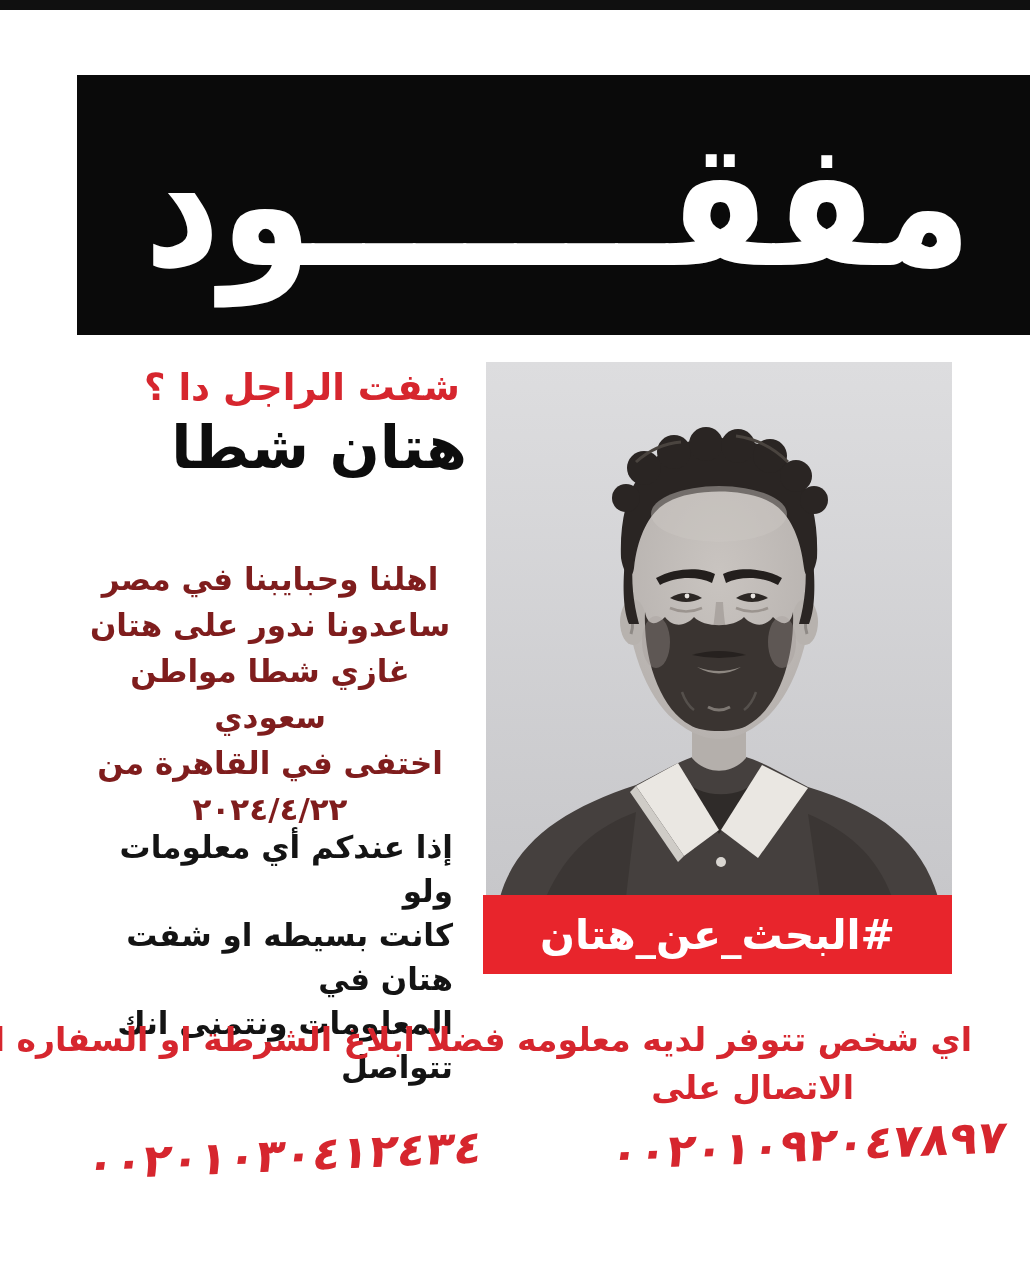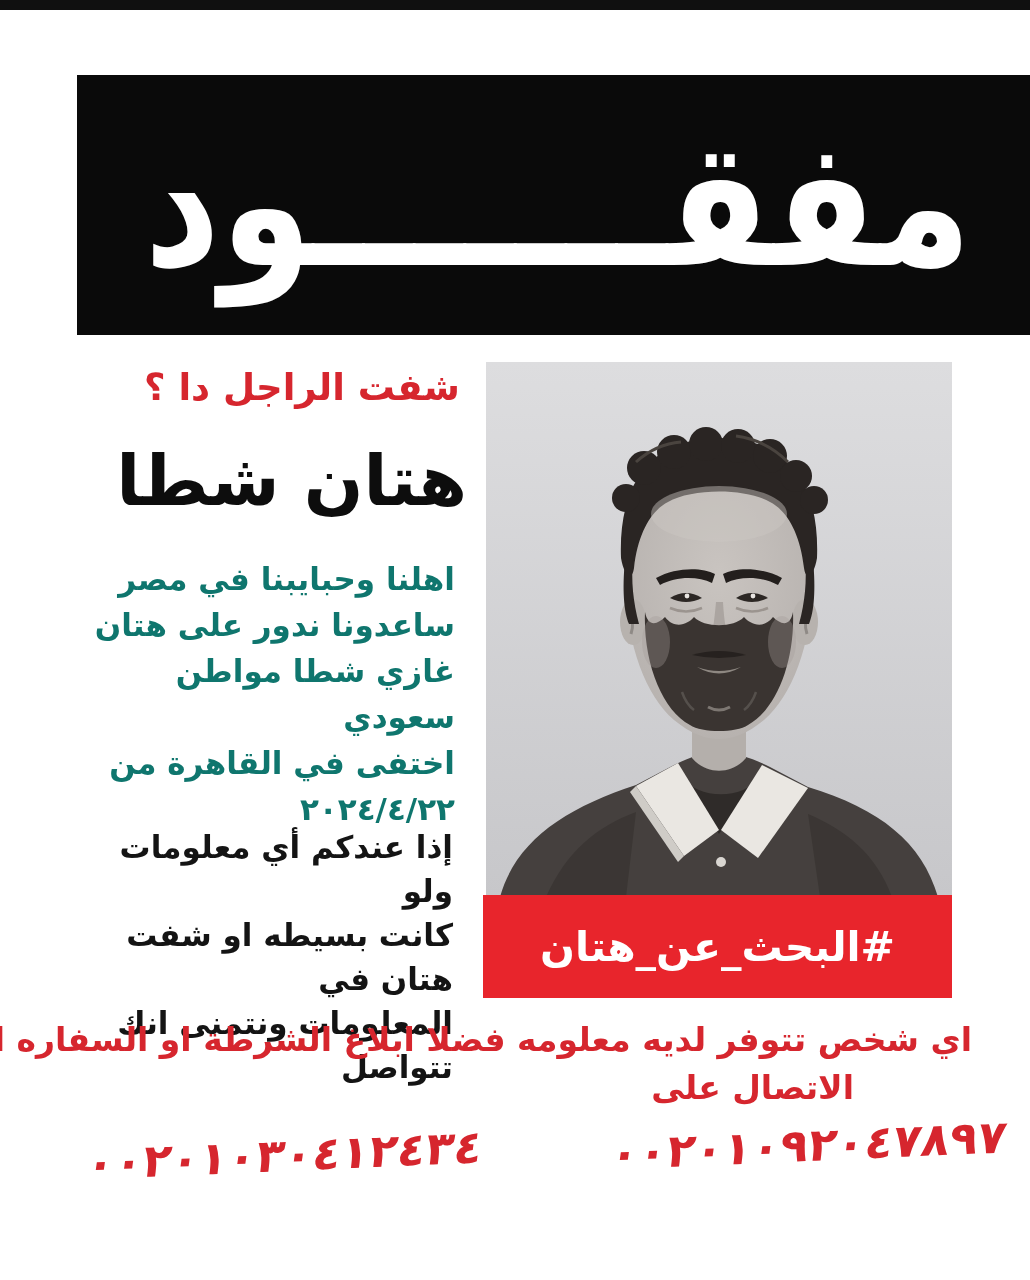--- a/index.html
+++ b/index.html
@@ -10,32 +10,32 @@
 
   .top-strip{left:0;top:0;width:1030px;height:10px;background:#101010;}
 
   .banner{left:77px;top:75px;width:962px;height:260px;background:#0a0a0a;
           display:flex;align-items:center;justify-content:center;}
   .banner .headline{color:#ffffff;font-size:148px;font-weight:bold;line-height:1;
           transform:scaleY(1.18);letter-spacing:0;white-space:nowrap;}
 
   .question{top:366px;right:570px;color:#d6262e;font-size:37px;font-weight:bold;
             white-space:nowrap;text-align:right;}
-  .name{top:414px;right:563px;color:#0d0d0d;font-size:70px;font-weight:bold;
-        white-space:nowrap;text-align:right;line-height:1.15;margin-top:27px;}
+  .name{top:414px;right:563px;color:#0d0d0d;font-size:59px;font-weight:bold;
+        white-space:nowrap;text-align:right;line-height:1.15;}
 
-  .desc{top:556px;right:575px;width:370px;color:#0f766e;font-size:31px;
-        font-weight:bold;text-align:right;line-height:46px;}
+  .desc{top:556px;right:575px;width:370px;color:#7f1d1d;font-size:31px;
+        font-weight:bold;text-align:center;line-height:46px;}
   .info{top:782px;right:577px;width:380px;color:#141414;font-size:31px;
         font-weight:bold;text-align:right;line-height:44px;margin-top:43px;}
 
   .photo{left:486px;top:362px;width:466px;height:535px;}
   .photo svg{display:block;}
 
-  .hashtag-bar{left:483px;top:895px;width:469px;height:103px;background:#e8252c;
+  .hashtag-bar{left:483px;top:895px;width:469px;height:79px;background:#e8252c;
         color:#ffffff;display:flex;align-items:center;justify-content:center;}
   .hashtag-bar .tag{font-size:41px;font-weight:bold;white-space:nowrap;}
 
   .contact-line1{top:1020px;right:58px;color:#d6262e;font-size:33px;
         font-weight:bold;white-space:nowrap;text-align:right;}
   .contact-line2{top:1068px;right:176px;color:#d6262e;font-size:33px;
         font-weight:bold;white-space:nowrap;text-align:right;}
 
   .phone{color:#d6262e;font-size:46px;font-weight:bold;white-space:nowrap;}
   .phone-left{left:88px;top:1128px;transform:skewX(-10deg) rotate(-2.5deg);}

